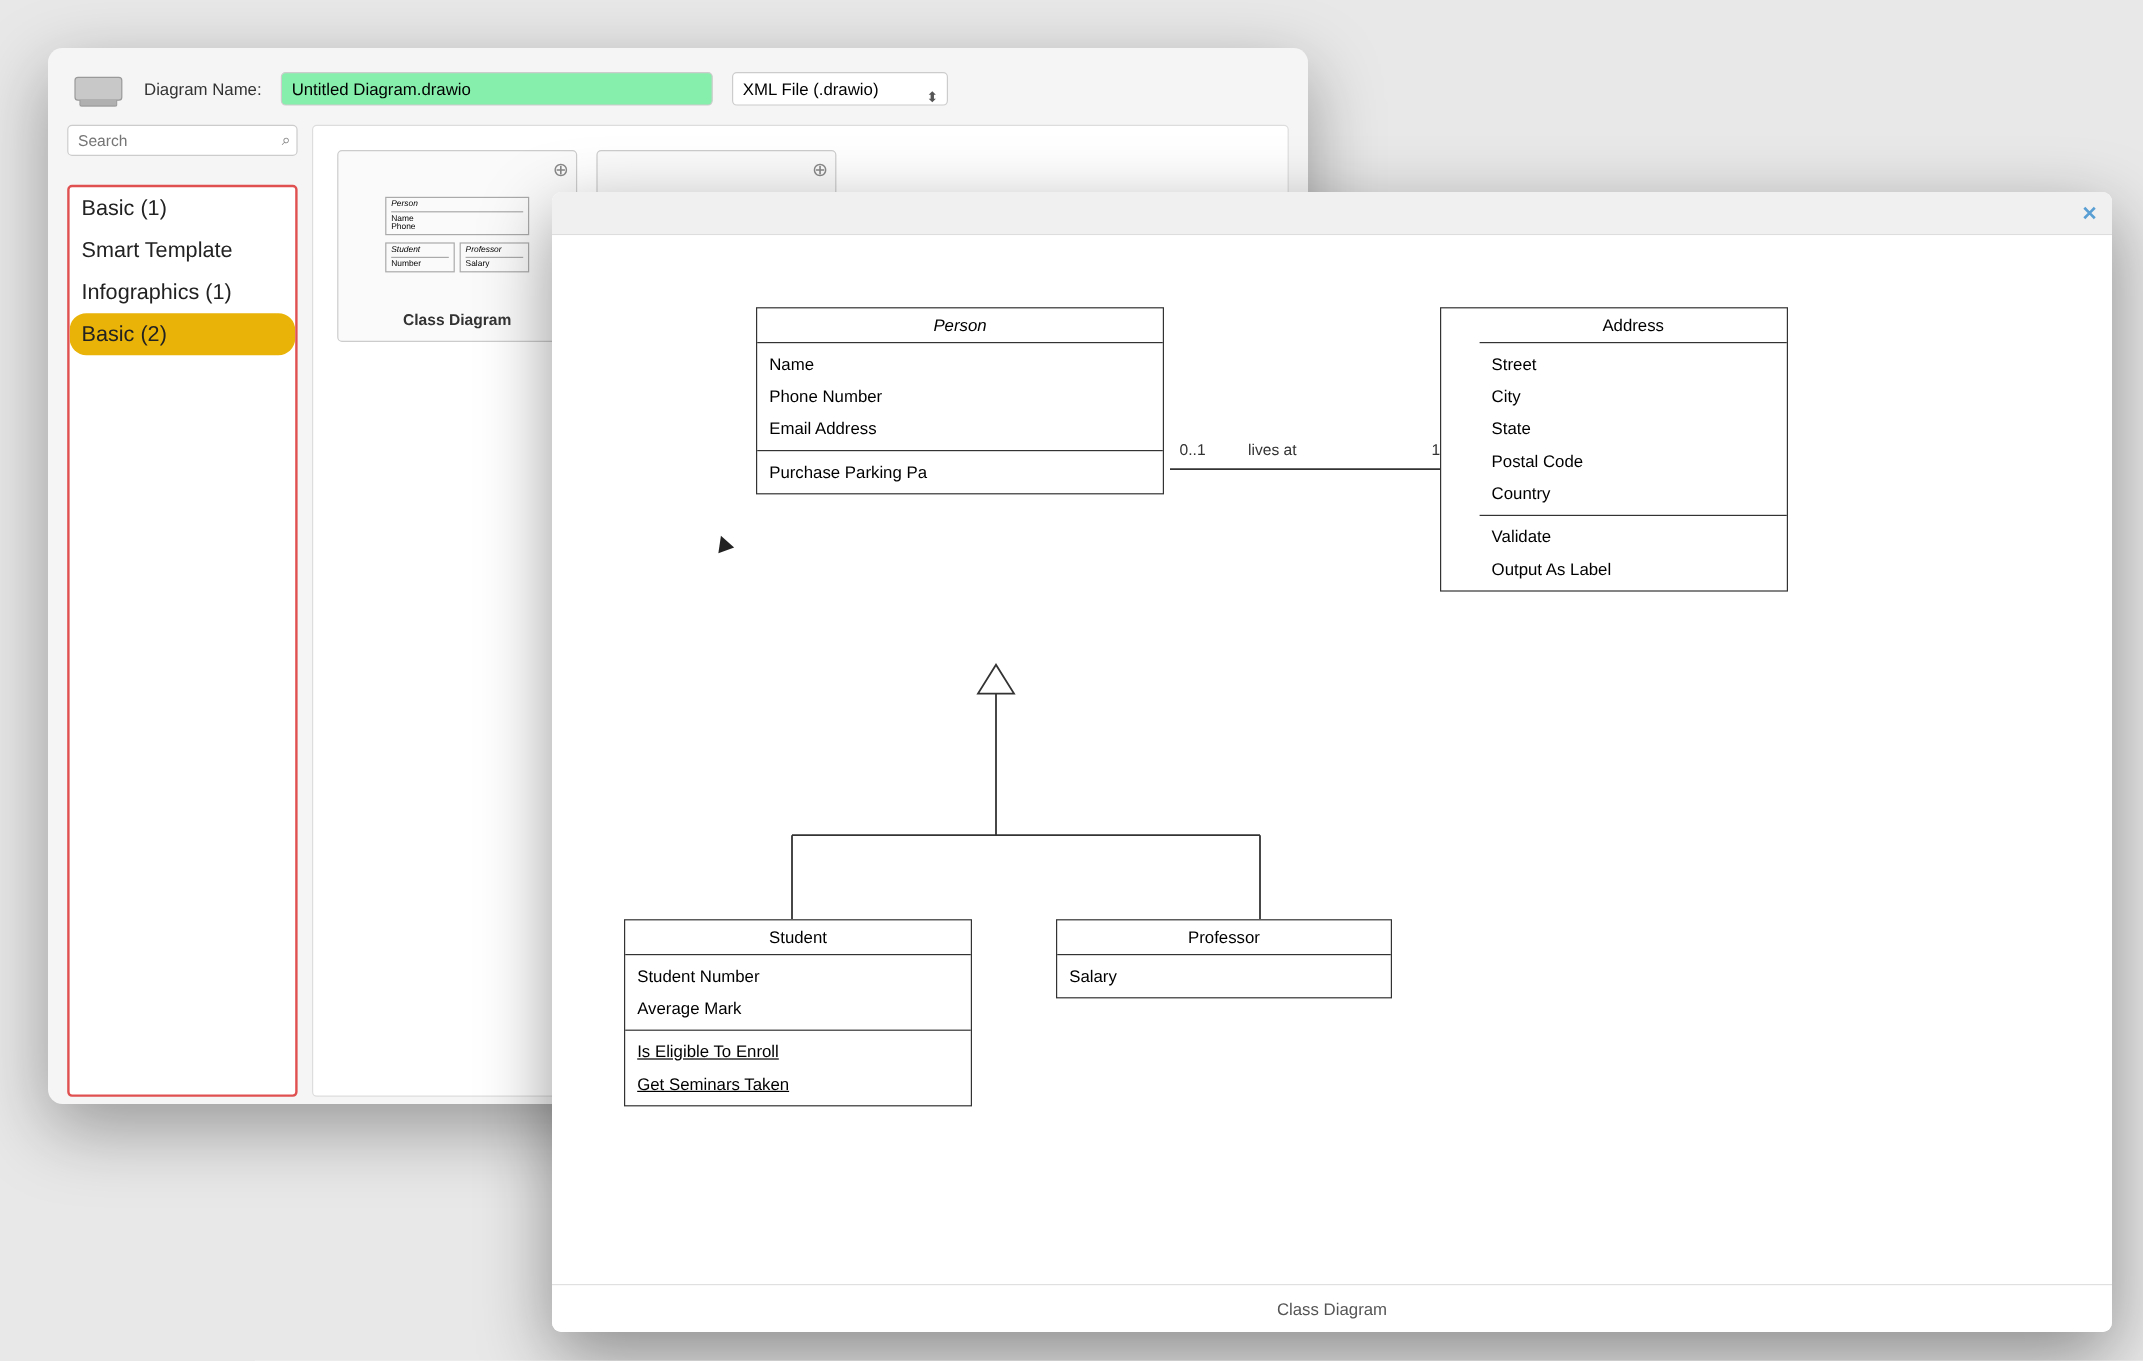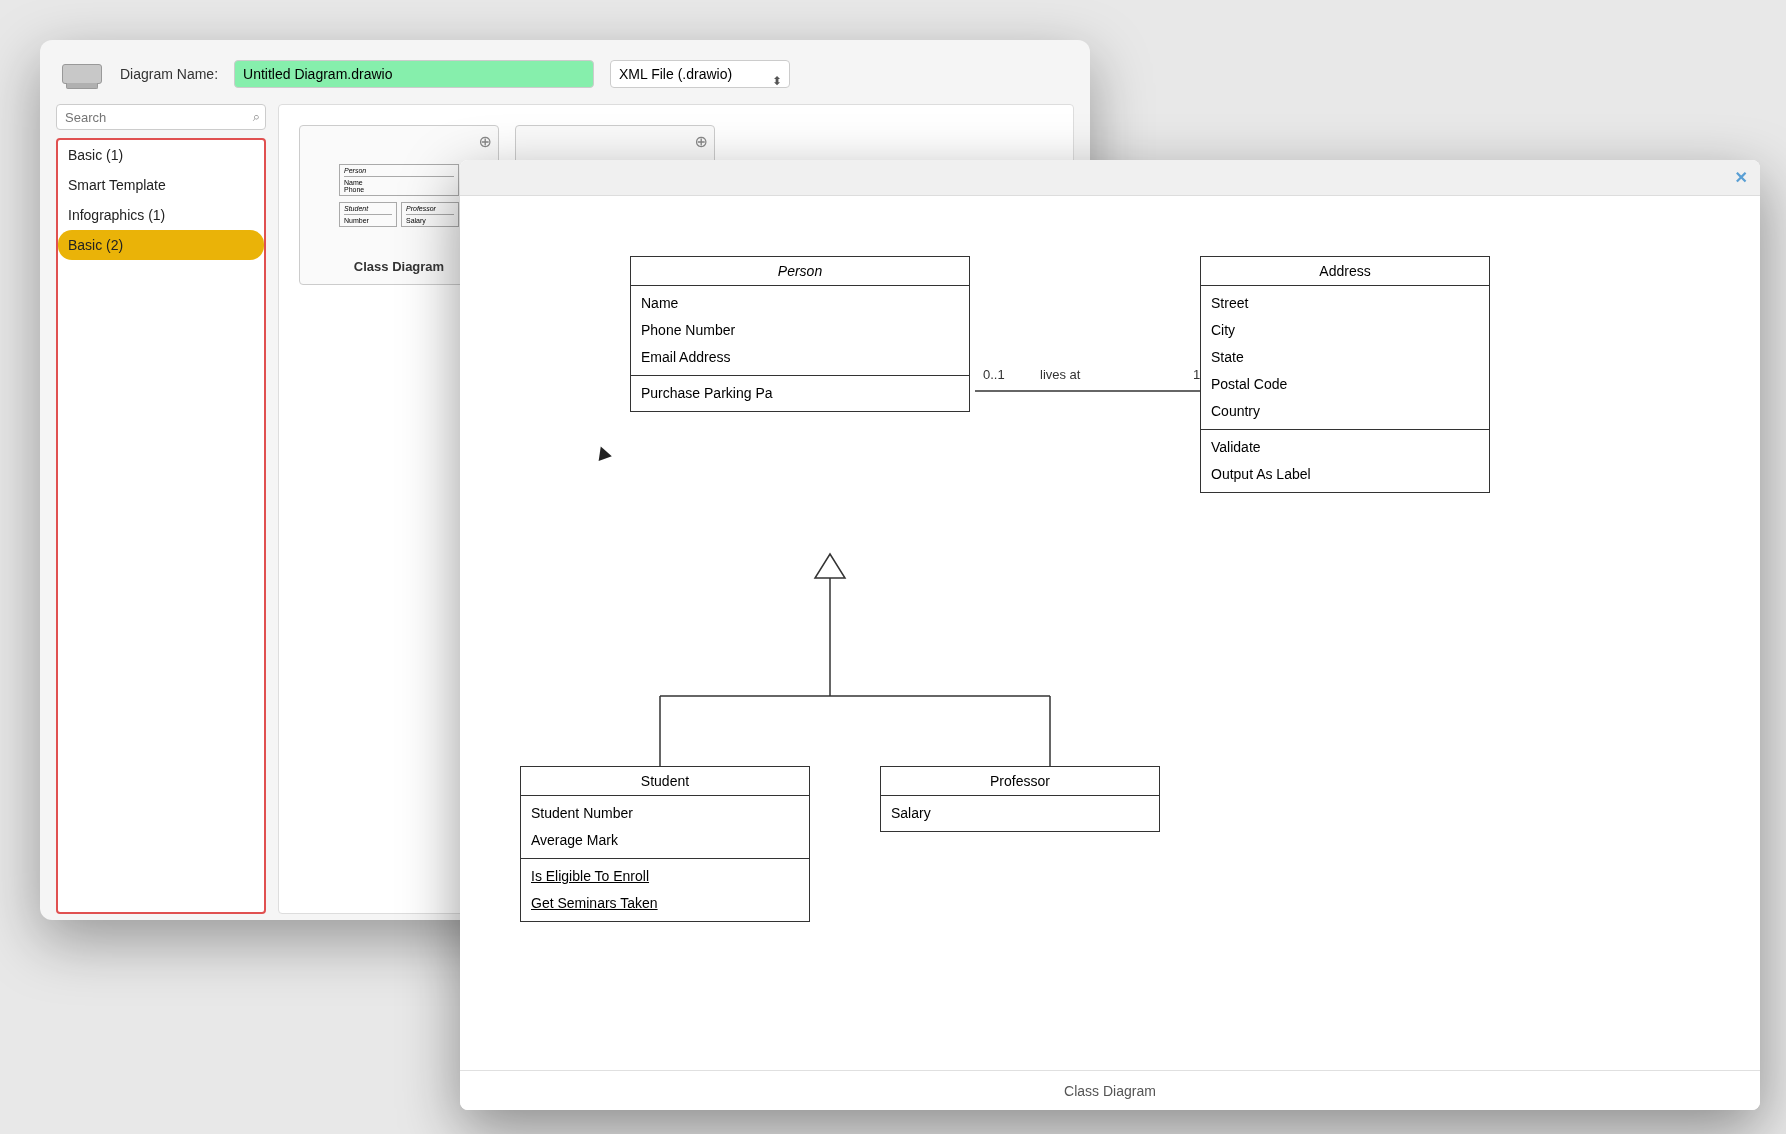--- a/index.html
+++ b/index.html
@@ -112,25 +112,25 @@
 
     .back-dialog-body {
       display: flex;
       height: calc(100% - 70px);
       padding: 0 16px;
       gap: 12px;
     }
 
     
     .sidebar {
-      width: 210px;
+      width: 192px;
       flex-shrink: 0;
       display: flex;
       flex-direction: column;
-      gap: 0;
+      gap: 16px;
     }
 
     .search-box {
       position: relative;
       margin-bottom: 8px;
     }
 
     .search-input {
       width: 100%;
       height: 26px;
@@ -154,21 +154,21 @@
     .sidebar-list {
       border: 2px solid #e05050;
       border-radius: 4px;
       background: white;
       flex: 1;
       overflow: hidden;
     }
 
     .sidebar-item {
       padding: 7px 10px;
-      font-size: 14px;
+      font-size: 18px;
       cursor: pointer;
       color: #222;
     }
 
     .sidebar-item.selected {
       background: #eab308;
       border-radius: 14px;
     }
 
     
@@ -493,21 +493,21 @@
       <div class="uml-class-section">
         <div class="uml-class-row">Name</div>
         <div class="uml-class-row">Phone Number</div>
         <div class="uml-class-row">Email Address</div>
       </div>
       <div class="uml-class-section">
         <div class="uml-class-row">Purchase Parking Pa</div>
       </div>
     </div>
 
-    <div class="uml-class" style="left:740px;top:60px;width:290px;">
+    <div class="uml-class" style="left:740px;top:60px;width:290px;padding-left:32px;">
       <div class="uml-class-title normal">Address</div>
       <div class="uml-class-section">
         <div class="uml-class-row">Street</div>
         <div class="uml-class-row">City</div>
         <div class="uml-class-row">State</div>
         <div class="uml-class-row">Postal Code</div>
         <div class="uml-class-row">Country</div>
       </div>
       <div class="uml-class-section">
         <div class="uml-class-row">Validate</div>

